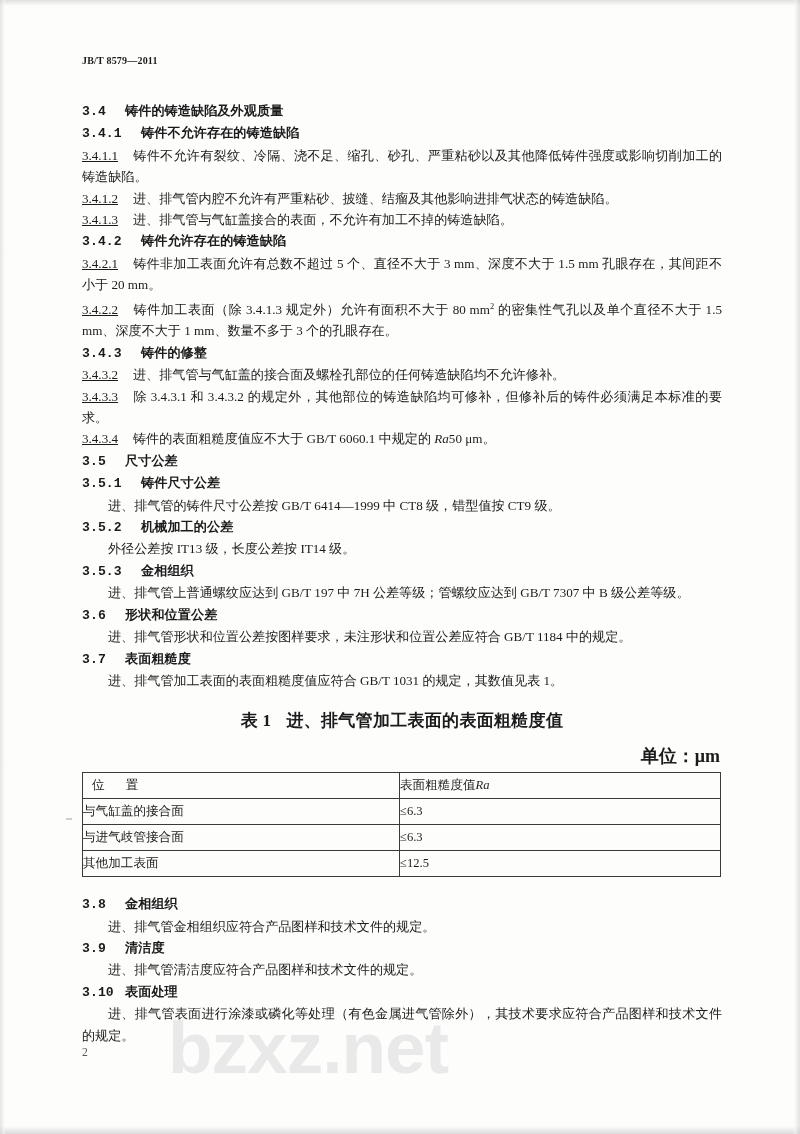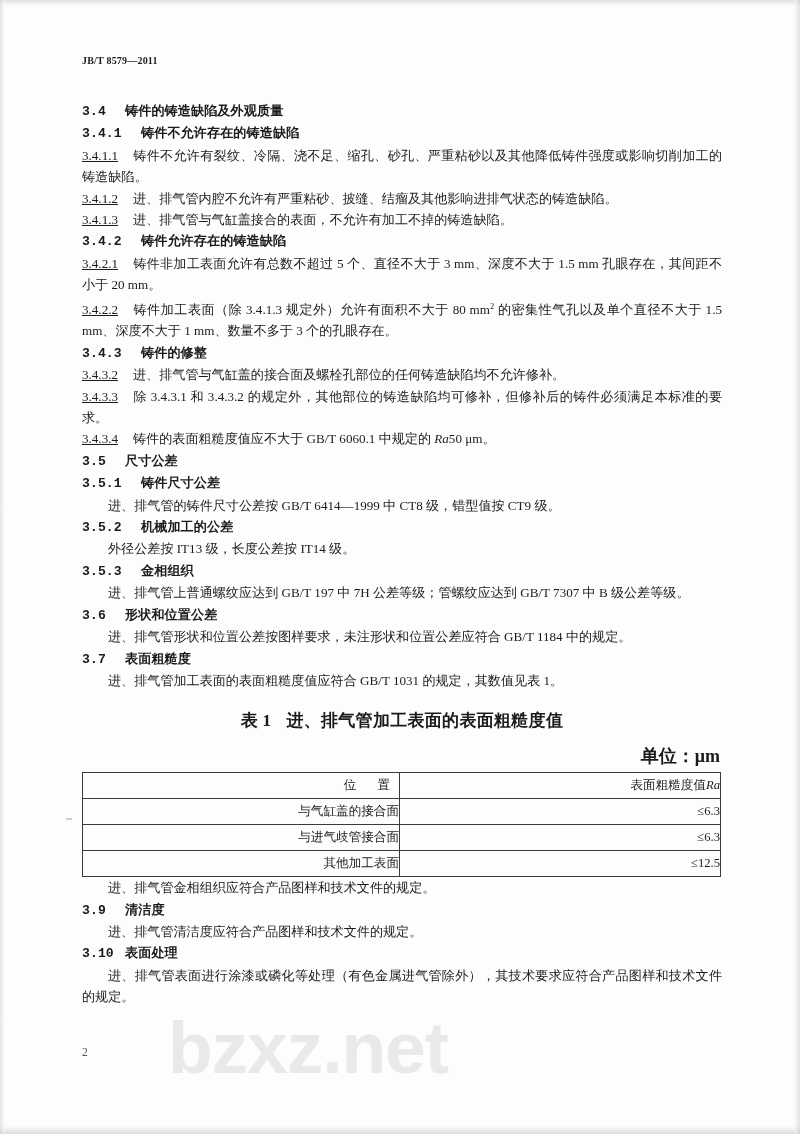--- a/index.html
+++ b/index.html
@@ -118,21 +118,21 @@
 
   table.spec {
     border-collapse: collapse;
     width: 636px;
     margin-top: 5px;
     table-layout: fixed;
   }
   table.spec td, table.spec th {
     border: 1.6px solid #3a3a3a;
     height: 25px;
-    text-align: right;
+    text-align: left;
     font-size: 12.6px;
     font-weight: normal;
     padding: 0;
     font-family: "Liberation Serif", serif;
   }
   table.spec thead td {
     font-weight: normal;
   }
   .col-pos { width: 316px; }
   .col-ra  { width: 320px; }
@@ -253,20 +253,21 @@
           <td>与进气歧管接合面</td>
           <td>≤6.3</td>
         </tr>
         <tr>
           <td>其他加工表面</td>
           <td>≤12.5</td>
         </tr>
       </tbody>
     </table>
 
+    <p class="heading after-table"><span class="num">3.8</span><span class="gap"></span><span>金相组织</span></p>
     <p class="indent">进、排气管金相组织应符合产品图样和技术文件的规定。</p>
 
     <p class="heading"><span class="num">3.9</span><span class="gap"></span><span>清洁度</span></p>
     <p class="indent">进、排气管清洁度应符合产品图样和技术文件的规定。</p>
 
     <p class="heading"><span class="num">3.10</span><span class="gap"></span><span>表面处理</span></p>
     <p class="indent">进、排气管表面进行涂漆或磷化等处理（有色金属进气管除外），其技术要求应符合产品图样和技术文件的规定。</p>
 
   </div>
 

